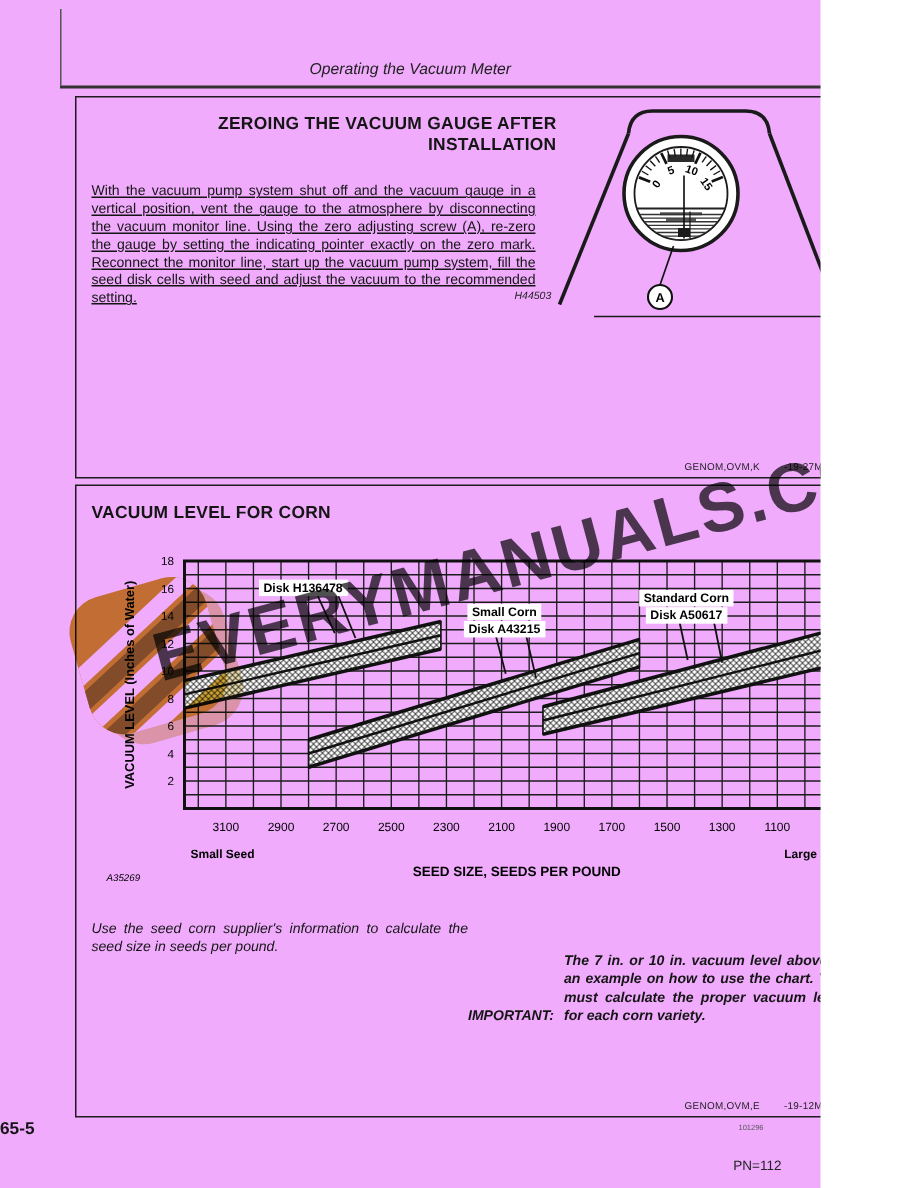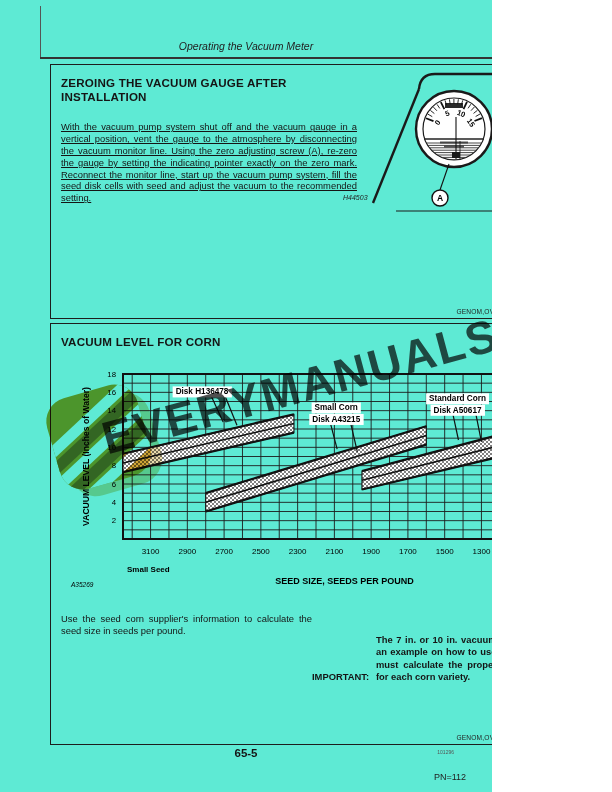--- a/index.html
+++ b/index.html
@@ -1,48 +1,48 @@
 <!DOCTYPE html>
 <html><head>
 <meta charset="utf-8">
 <style>
   html,body{margin:0;padding:0;background:#fff;}
-  .page{position:relative;width:492px;height:792px;background:#5eead4;overflow:hidden;
+  .page{position:relative;width:547px;height:792px;background:#f0abfc;overflow:hidden;
         font-family:"Liberation Sans",sans-serif;color:#151515;}
   
   .vrule{position:absolute;left:40px;top:6px;width:1px;height:51px;background:#555;}
   .running-header{position:absolute;top:40px;left:0;width:100%;text-align:center;
         font-style:italic;font-size:10.5px;color:#222;}
   .hrule{position:absolute;left:40px;top:57px;width:535px;height:1.5px;background:#333;}
   
   .box{position:absolute;left:50px;width:522px;border:1.6px solid #1d1d1d;box-sizing:border-box;}
   .box1{top:64px;height:255px;}
   .box2{top:323px;height:422px;}
   h1.sec{font-size:11.6px;font-weight:bold;margin:11px 10px 0 10px;line-height:13.5px;letter-spacing:.2px;}
-  .box1 h1.sec{width:310px;}
+  .box1 h1.sec{width:310px;text-align:right;}
   .body1{position:absolute;left:10px;top:47px;width:296px;font-size:9.4px;line-height:11.8px;
         text-align:justify;text-decoration:underline;}
   .figure-gauge{position:absolute;left:305px;top:2px;width:215px;height:152px;}
   .fig-code1{position:absolute;left:292px;top:129px;font-style:italic;font-size:7px;color:#222;}
   .caption{position:absolute;right:6px;bottom:3px;font-size:6.6px;color:#222;display:flex;gap:16px;
         letter-spacing:.2px;}
   
   #chart-svg{position:absolute;left:10px;top:36px;}
-  .cols{position:absolute;left:10px;top:289px;width:502px;display:flex;}
+  .cols{position:absolute;left:10px;top:289px;width:502px;display:flex;font-style:italic;}
   .col{flex:1;font-size:9.4px;line-height:12.4px;text-align:justify;}
   .col p{margin:0 0 12px 0;}
   .important{display:flex;font-weight:bold;align-items:flex-end;}
   .imp-label{width:64px;flex:none;}
   .imp-text{flex:1;text-align:justify;margin-top:21px;}
   
   .margin-code{position:absolute;left:576px;font-size:6px;color:#333;letter-spacing:.4px;
         writing-mode:vertical-rl;transform:rotate(180deg);white-space:nowrap;}
   .mc1a{top:126px;} .mc1b{top:190px;} .mc2a{top:505px;} .mc2b{top:570px;}
   
-  .page-num{position:absolute;top:747px;left:0;width:100%;text-align:center;font-weight:bold;font-size:11.5px;}
+  .page-num{position:absolute;top:747px;left:0;width:100%;text-align:left;font-weight:bold;font-size:11.5px;}
   .print-code{position:absolute;top:749px;right:38px;font-size:5px;color:#555;}
   .pn{position:absolute;top:756px;right:26px;font-size:9px;color:#222;margin-top:16px;}
   
   .wm-text{position:absolute;left:103px;top:416px;height:46px;line-height:46px;white-space:nowrap;
         font-weight:bold;font-size:46px;letter-spacing:2px;color:rgba(48,48,48,.85);
         transform:rotate(-15deg);transform-origin:0 50%;mix-blend-mode:multiply;z-index:40;}
   .wm-logo{position:absolute;left:52px;top:390px;width:94px;height:96px;transform:rotate(-16deg);
         z-index:39;mix-blend-mode:multiply;opacity:.9;}
   .wm-logo .back{position:absolute;left:9px;top:10px;width:94px;height:94px;border-radius:26px;
         background:#e7d7a2;}

